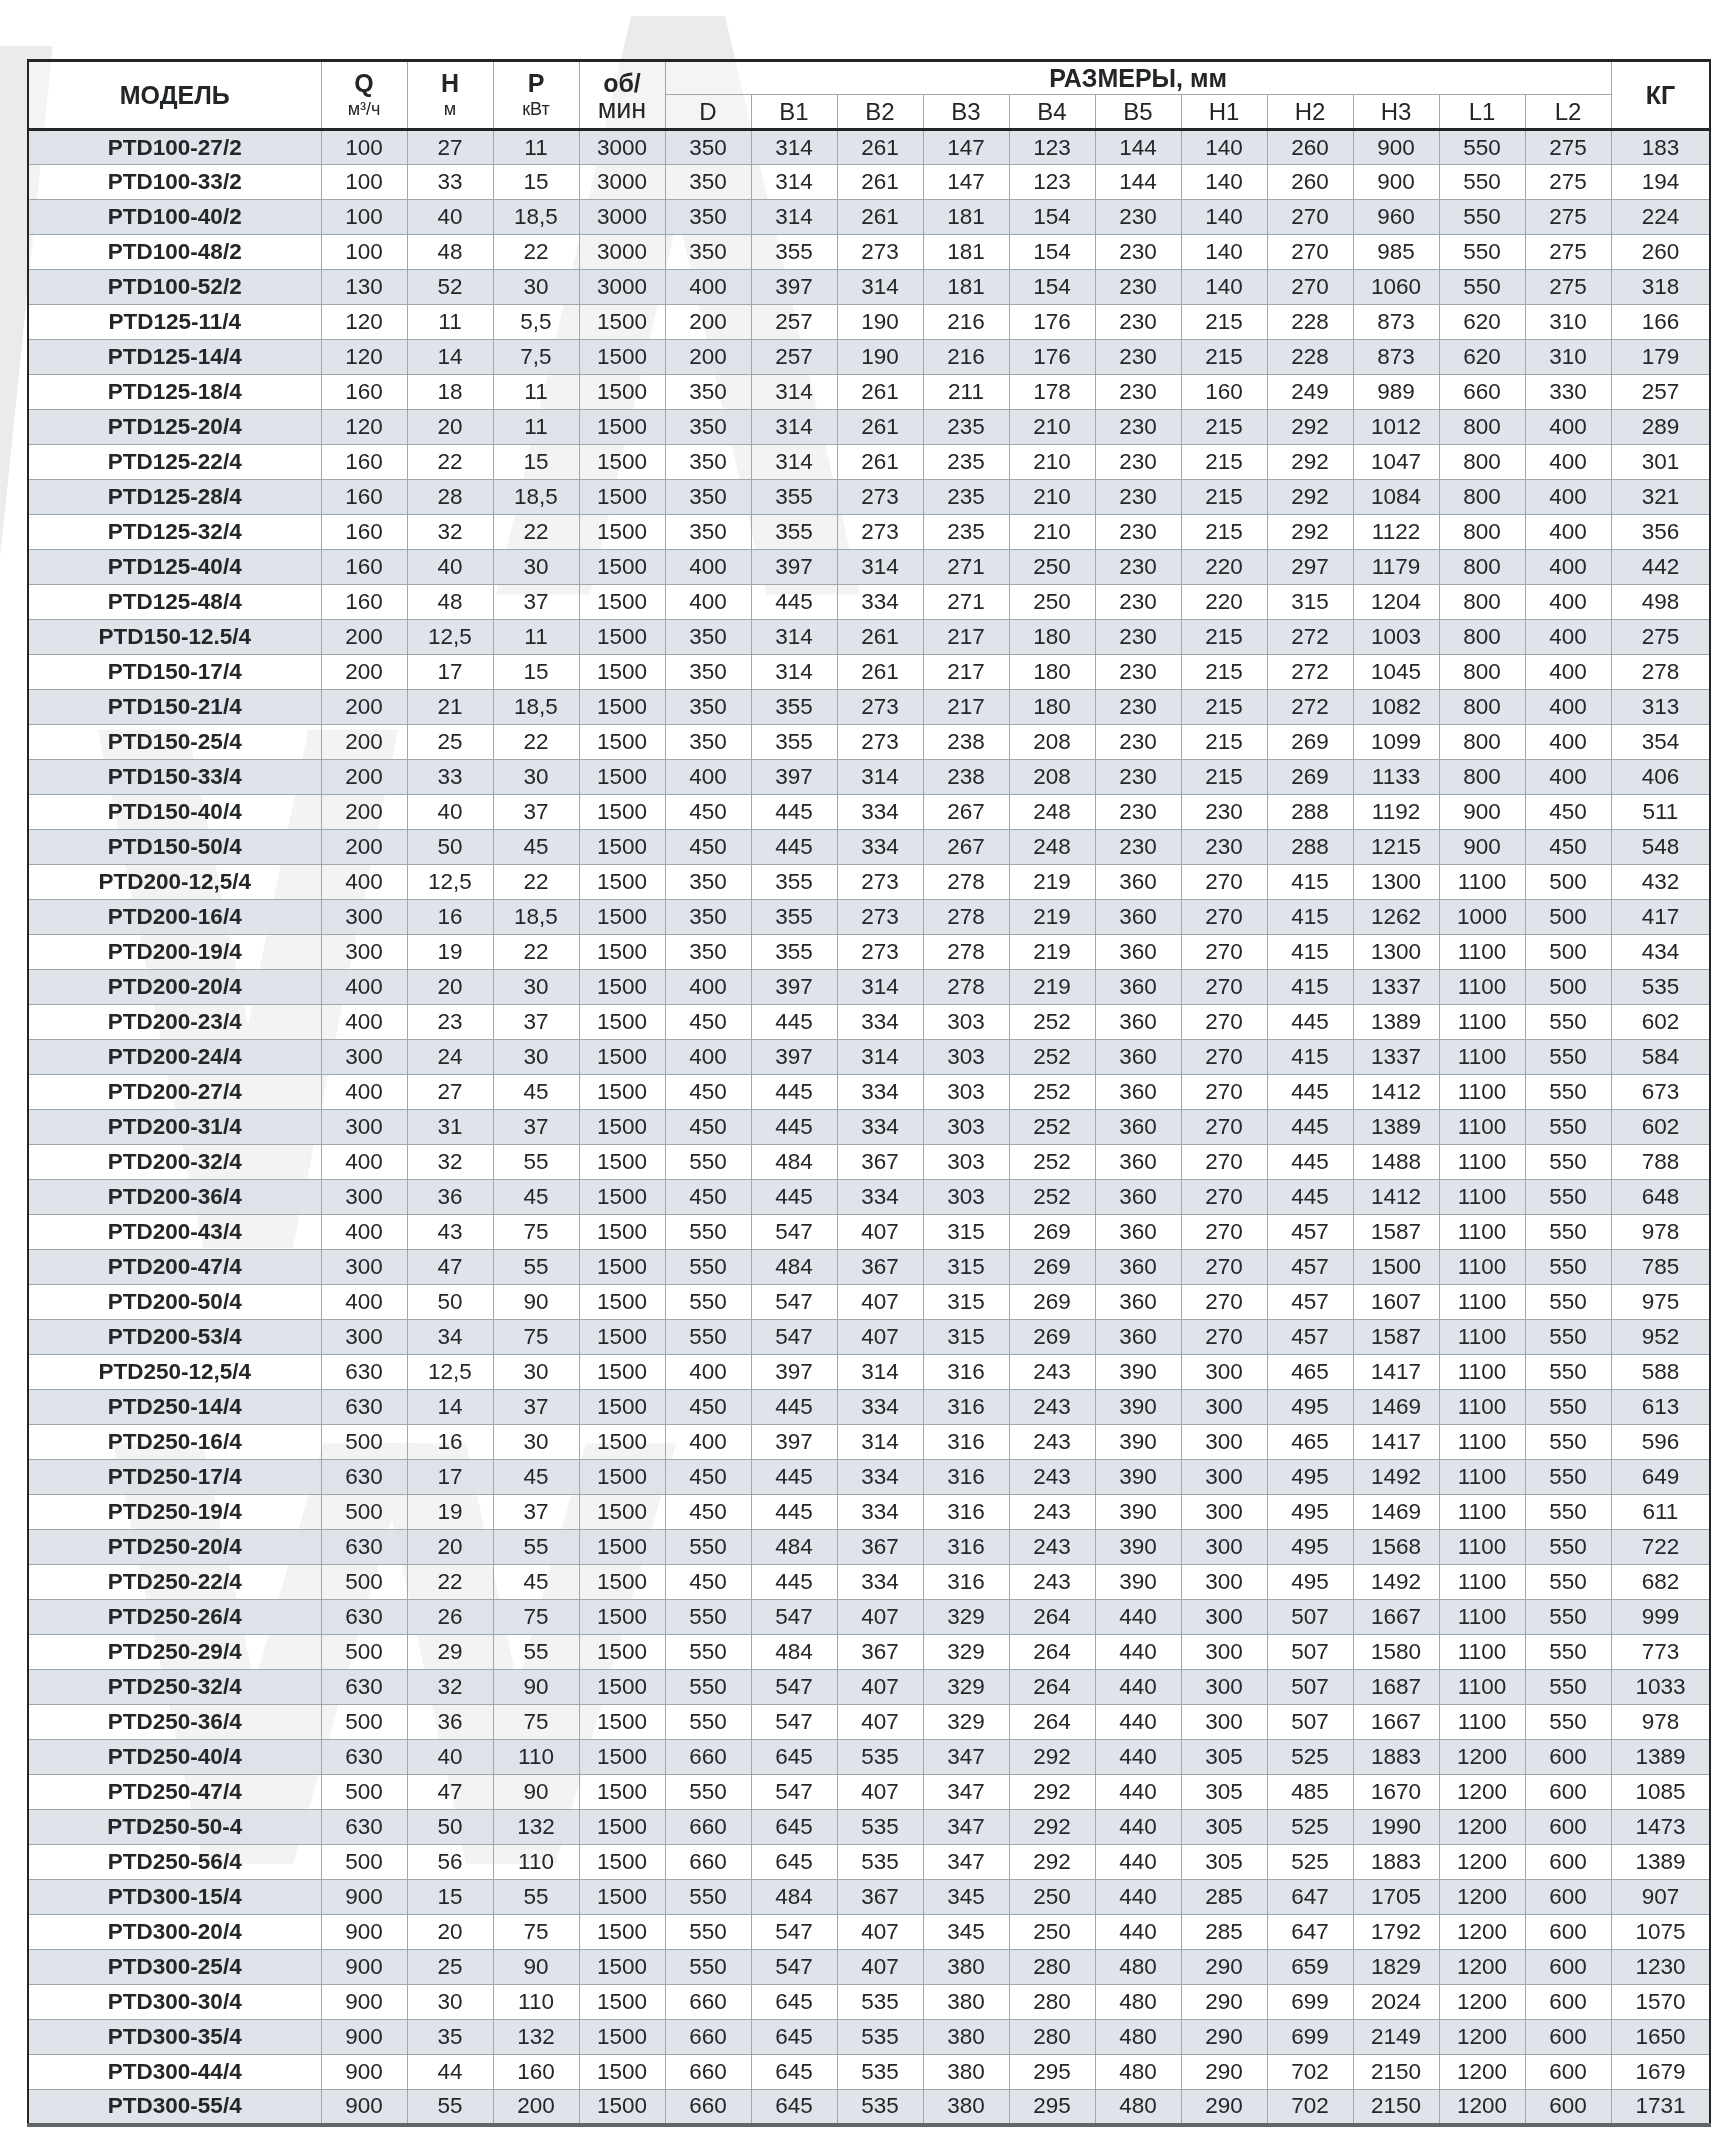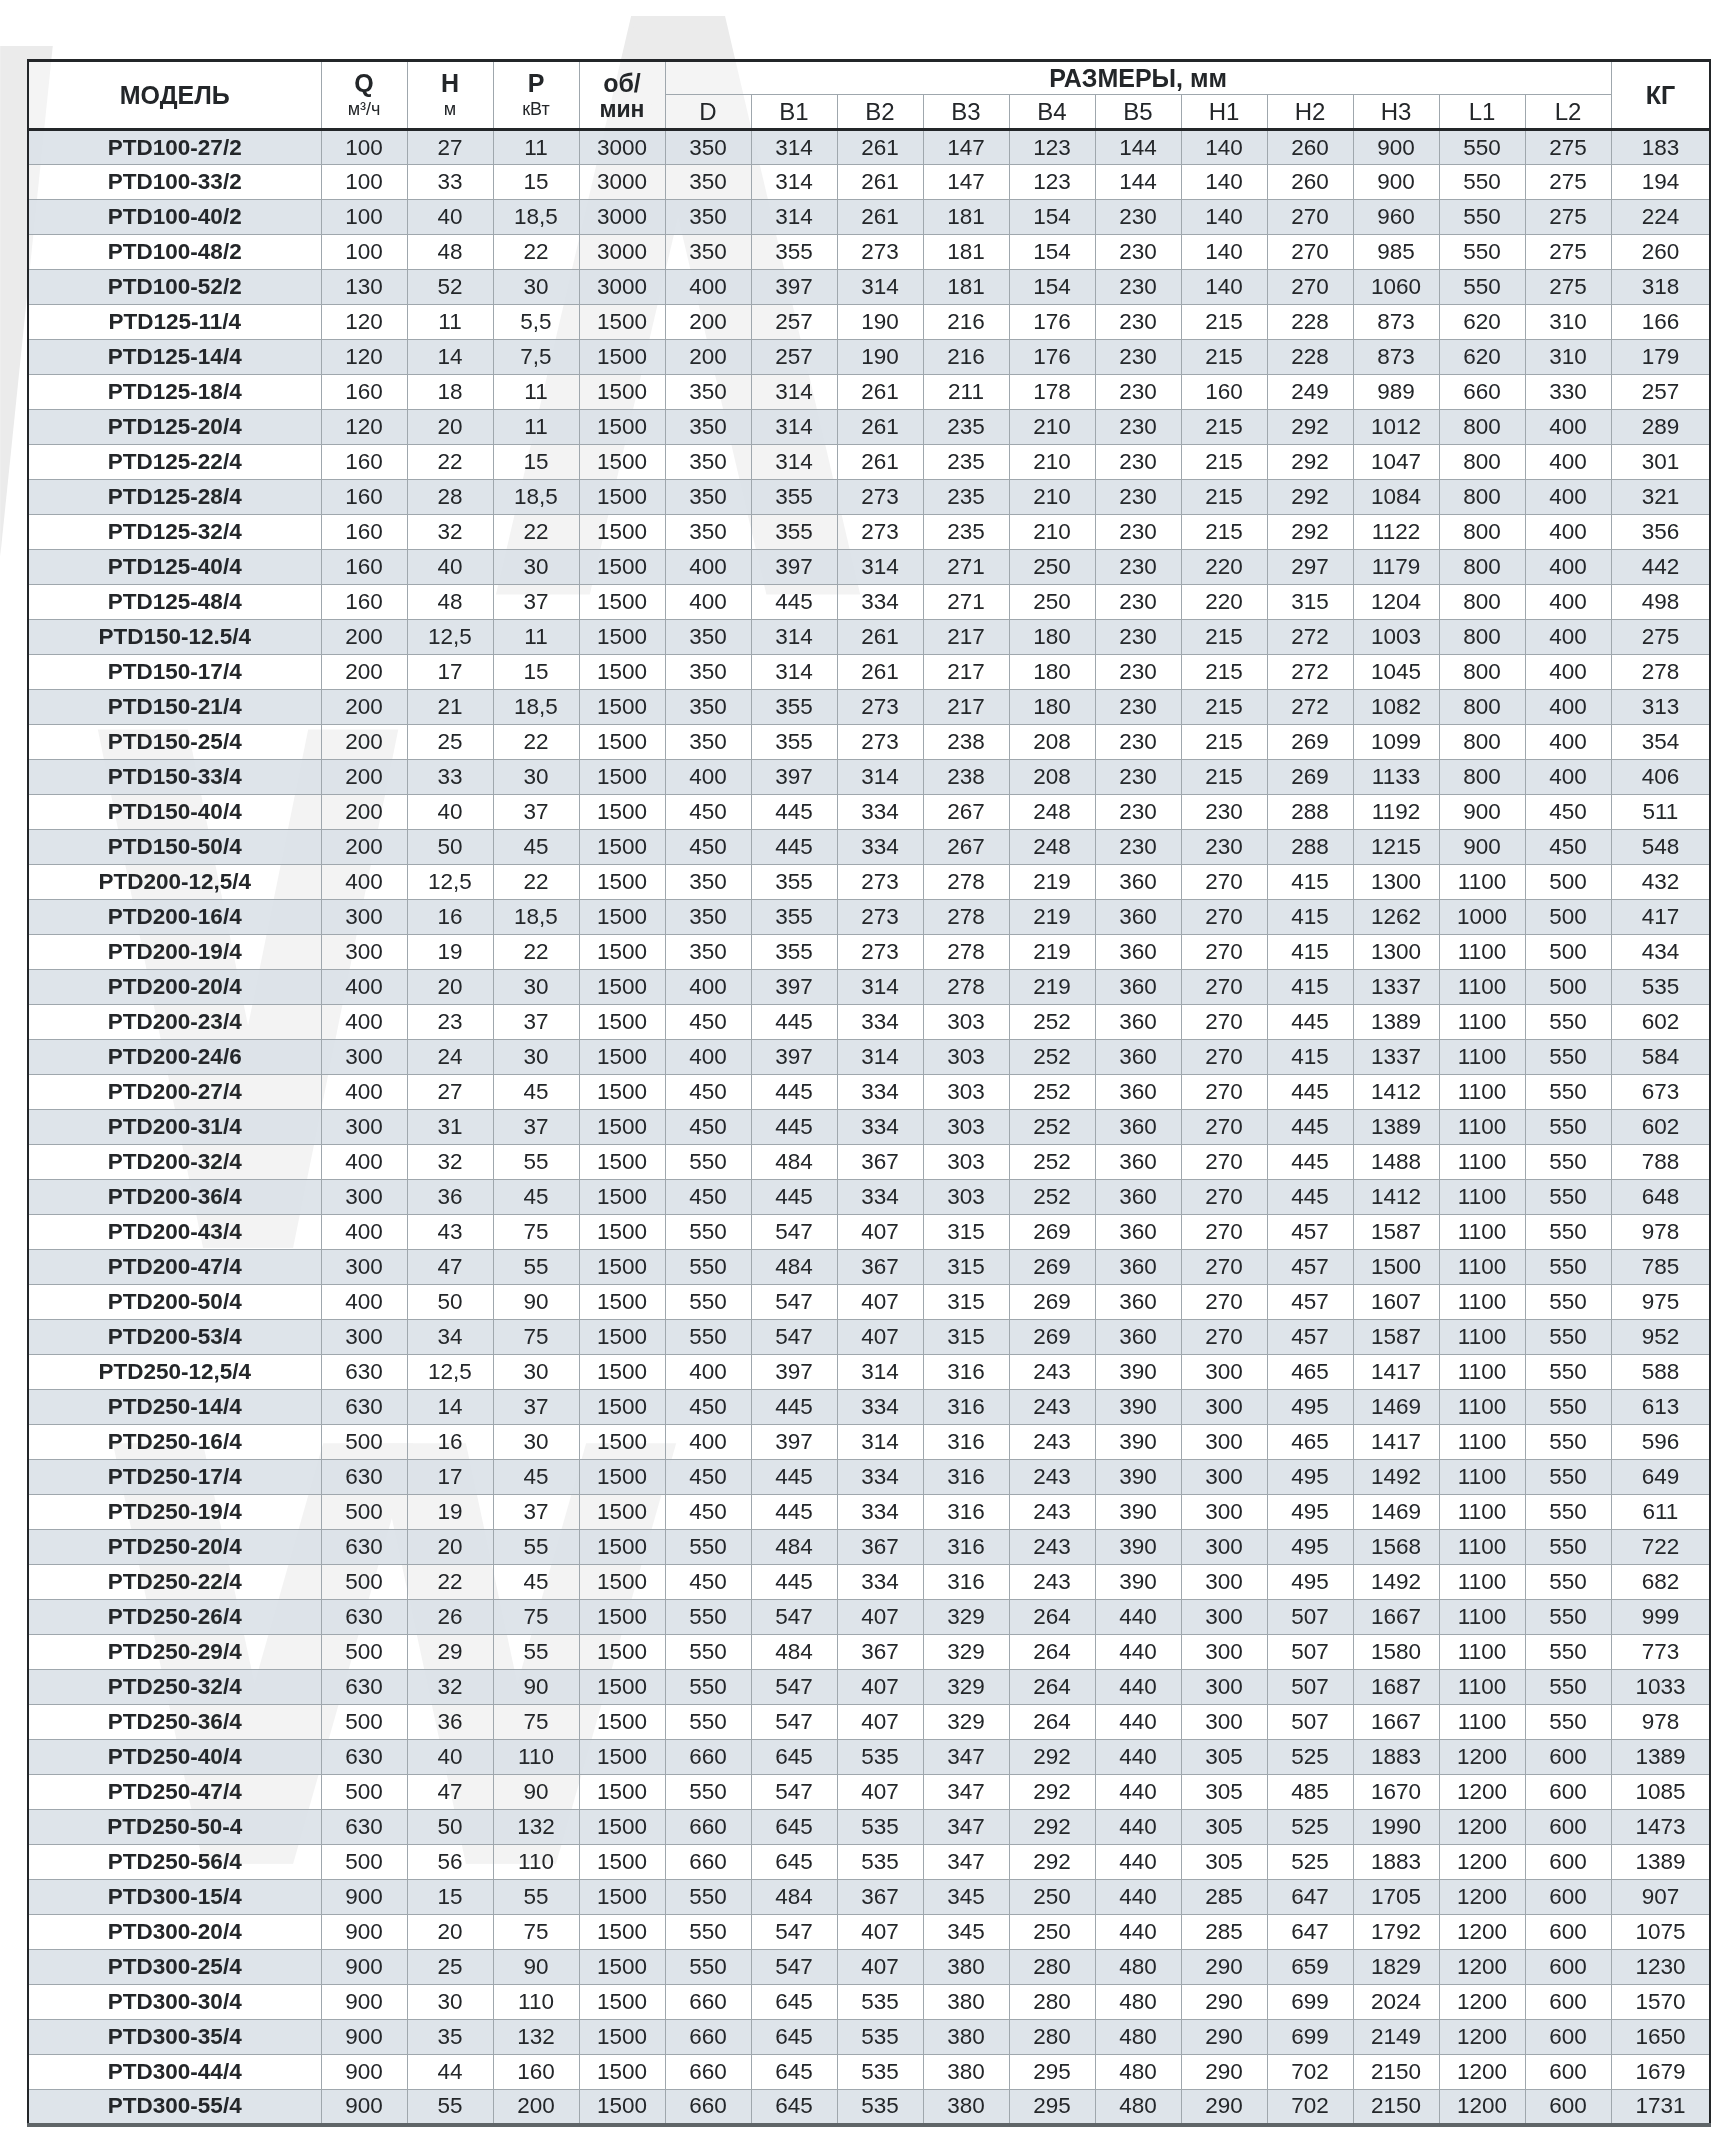--- a/index.html
+++ b/index.html
@@ -32,21 +32,21 @@
     text-align:center;vertical-align:middle;
     padding:0;
     overflow:hidden;white-space:nowrap;
   }
   thead th{background:rgba(255,255,255,.45);}
   thead th.span2{border-bottom:3px solid var(--border-dark,#232629);}
   tr.group-row th{height:32px;font-size:25px;font-weight:bold;}
   tr.sub-row th{height:33px;font-size:24px;font-weight:normal;border-bottom:3px solid var(--border-dark,#232629);}
   th .hlbl{font-size:25px;font-weight:bold;line-height:27px;}
   th .hunit{font-size:18px;font-weight:normal;line-height:24px;}
-  th.bold-unit .hunit{font-weight:bold;font-size:23px;}
+  th.bold-unit .hunit{font-weight:normal;font-size:27px;}
   th .hone{font-size:25px;font-weight:bold;}
 
   tbody tr{height:35px;}
   tbody td{font-size:22.5px;}
   tbody td.model{font-weight:bold;}
   tbody tr.shade{background:var(--row-shade,rgba(219,226,232,.93));padding-left:16px;}
   tbody tr.plain{background:rgba(255,255,255,.42);}
 </style>
 </head>
 <body>
@@ -616,21 +616,21 @@
           <td class="num">252</td>
           <td class="num">360</td>
           <td class="num">270</td>
           <td class="num">445</td>
           <td class="num">1389</td>
           <td class="num">1100</td>
           <td class="num">550</td>
           <td class="num">602</td>
         </tr>
         <tr class="shade">
-          <td class="model">PTD200-24/6</td>
+          <td class="model">PTD200-24/4</td>
           <td class="num">300</td>
           <td class="num">24</td>
           <td class="num">30</td>
           <td class="num">1500</td>
           <td class="num">400</td>
           <td class="num">397</td>
           <td class="num">314</td>
           <td class="num">303</td>
           <td class="num">252</td>
           <td class="num">360</td>

